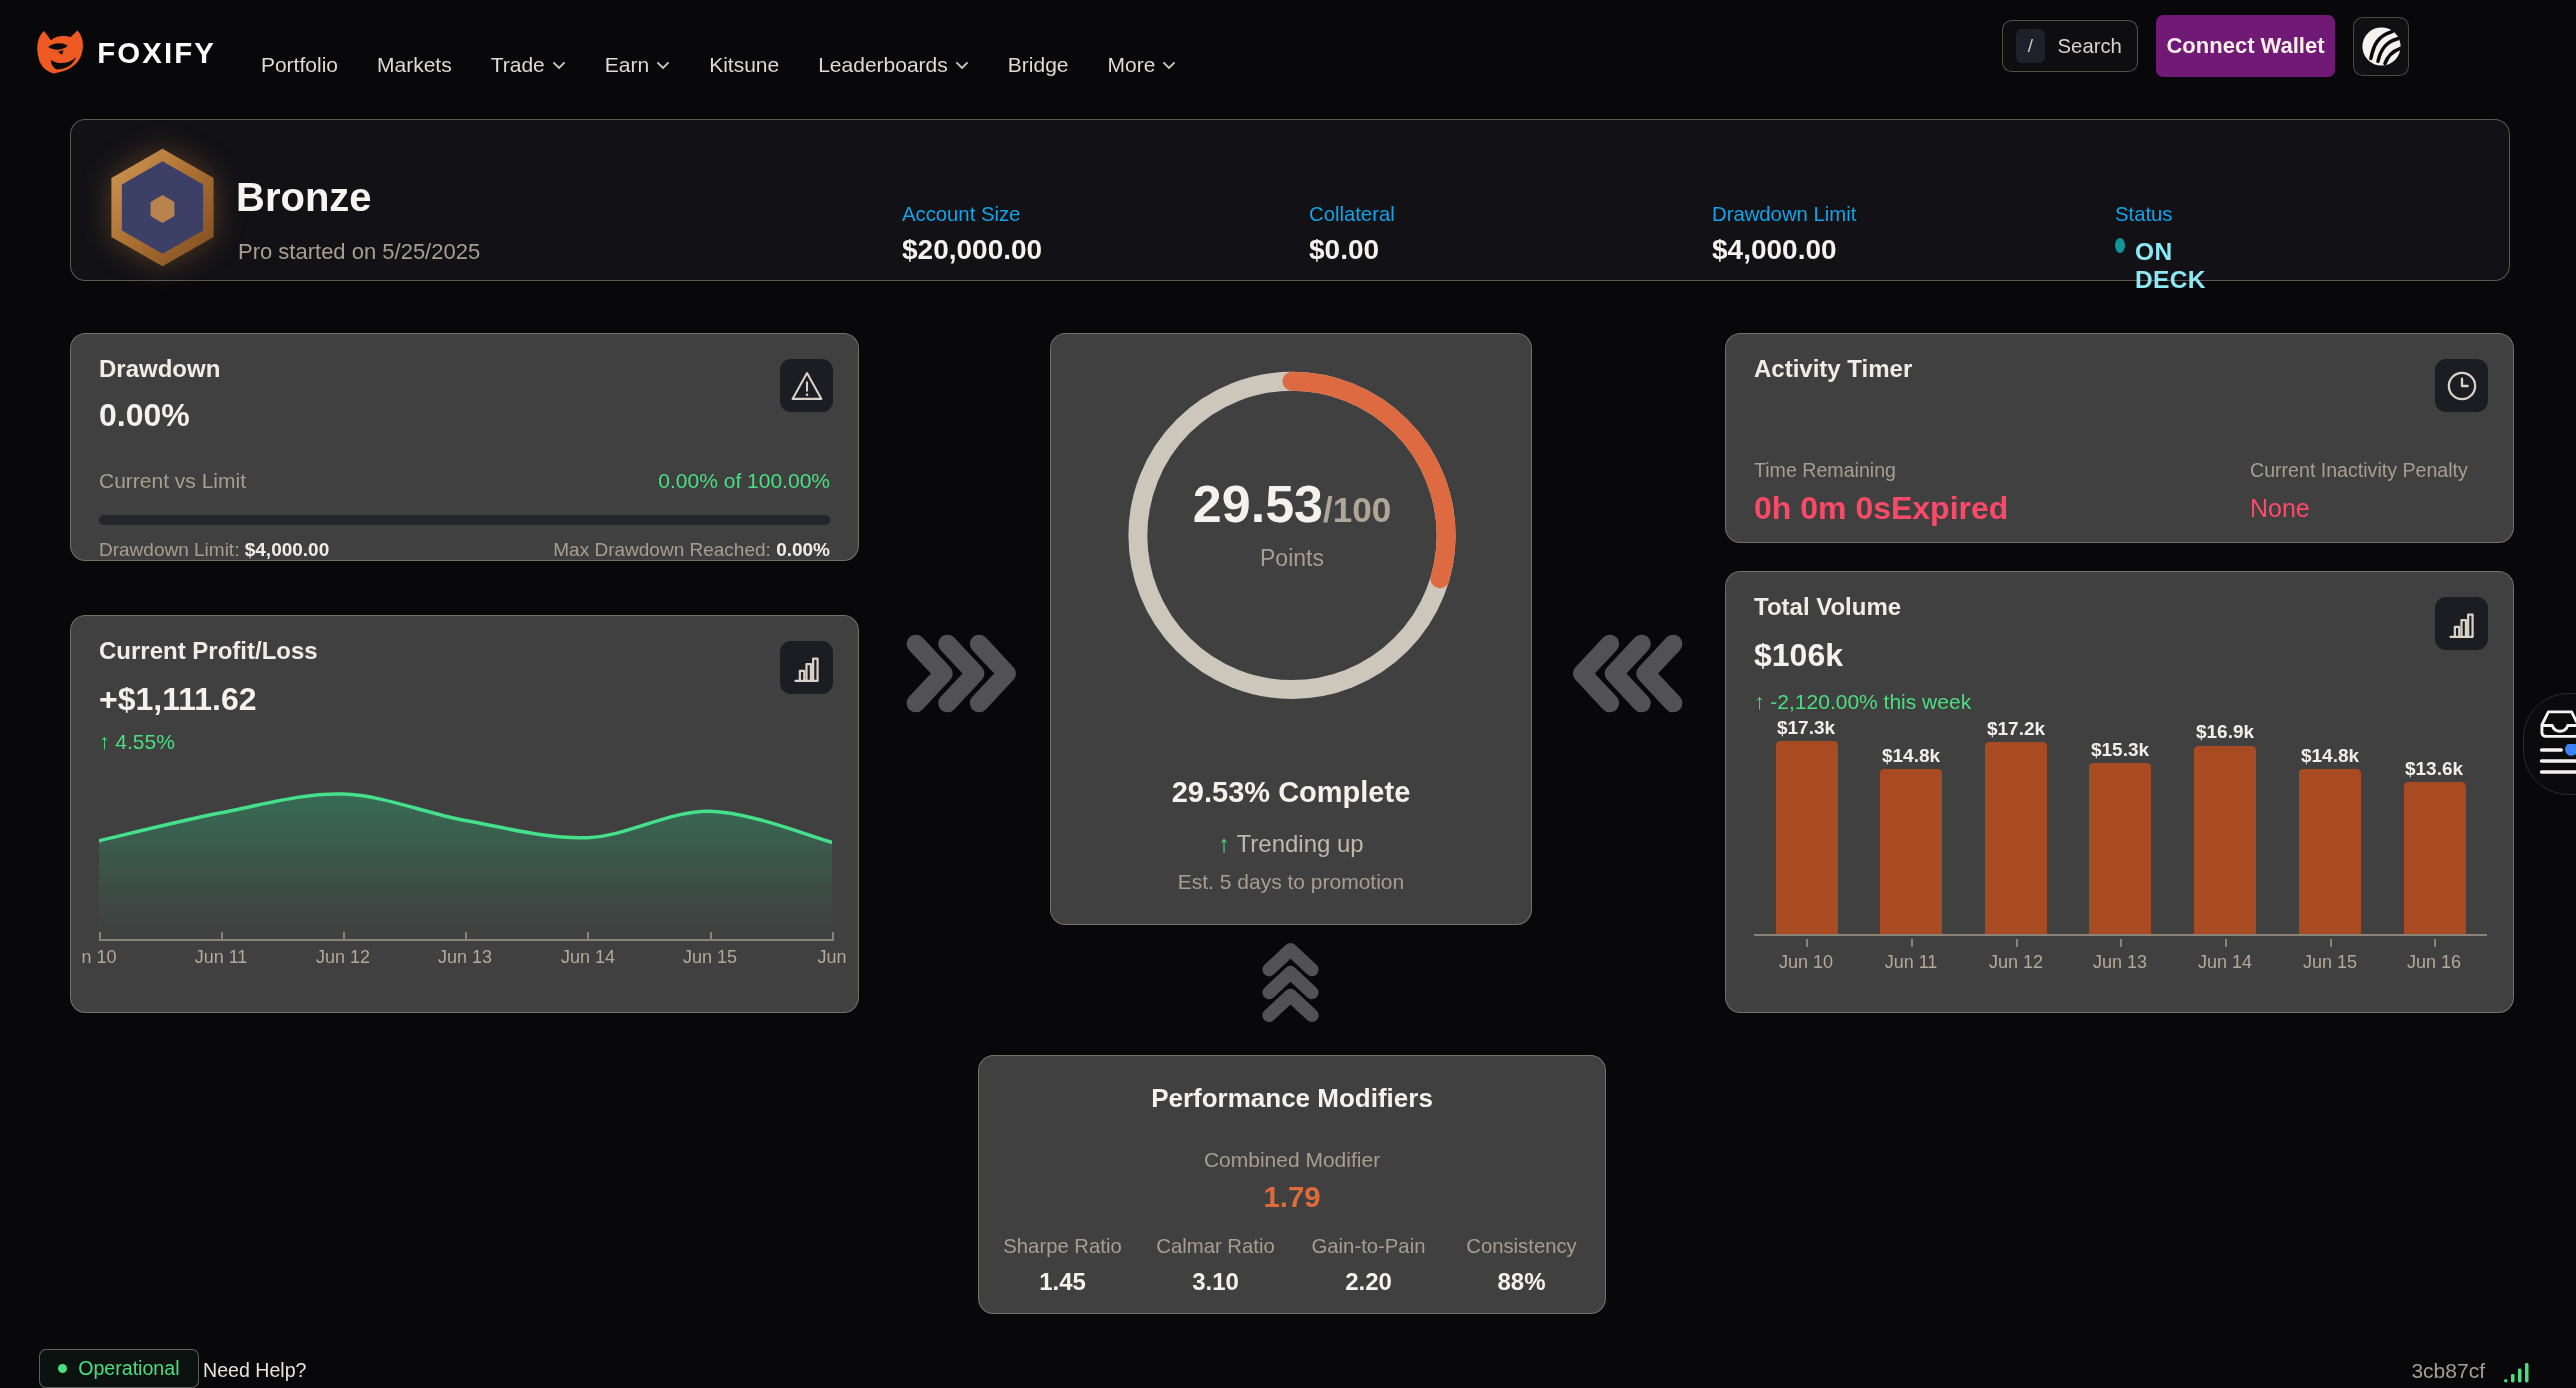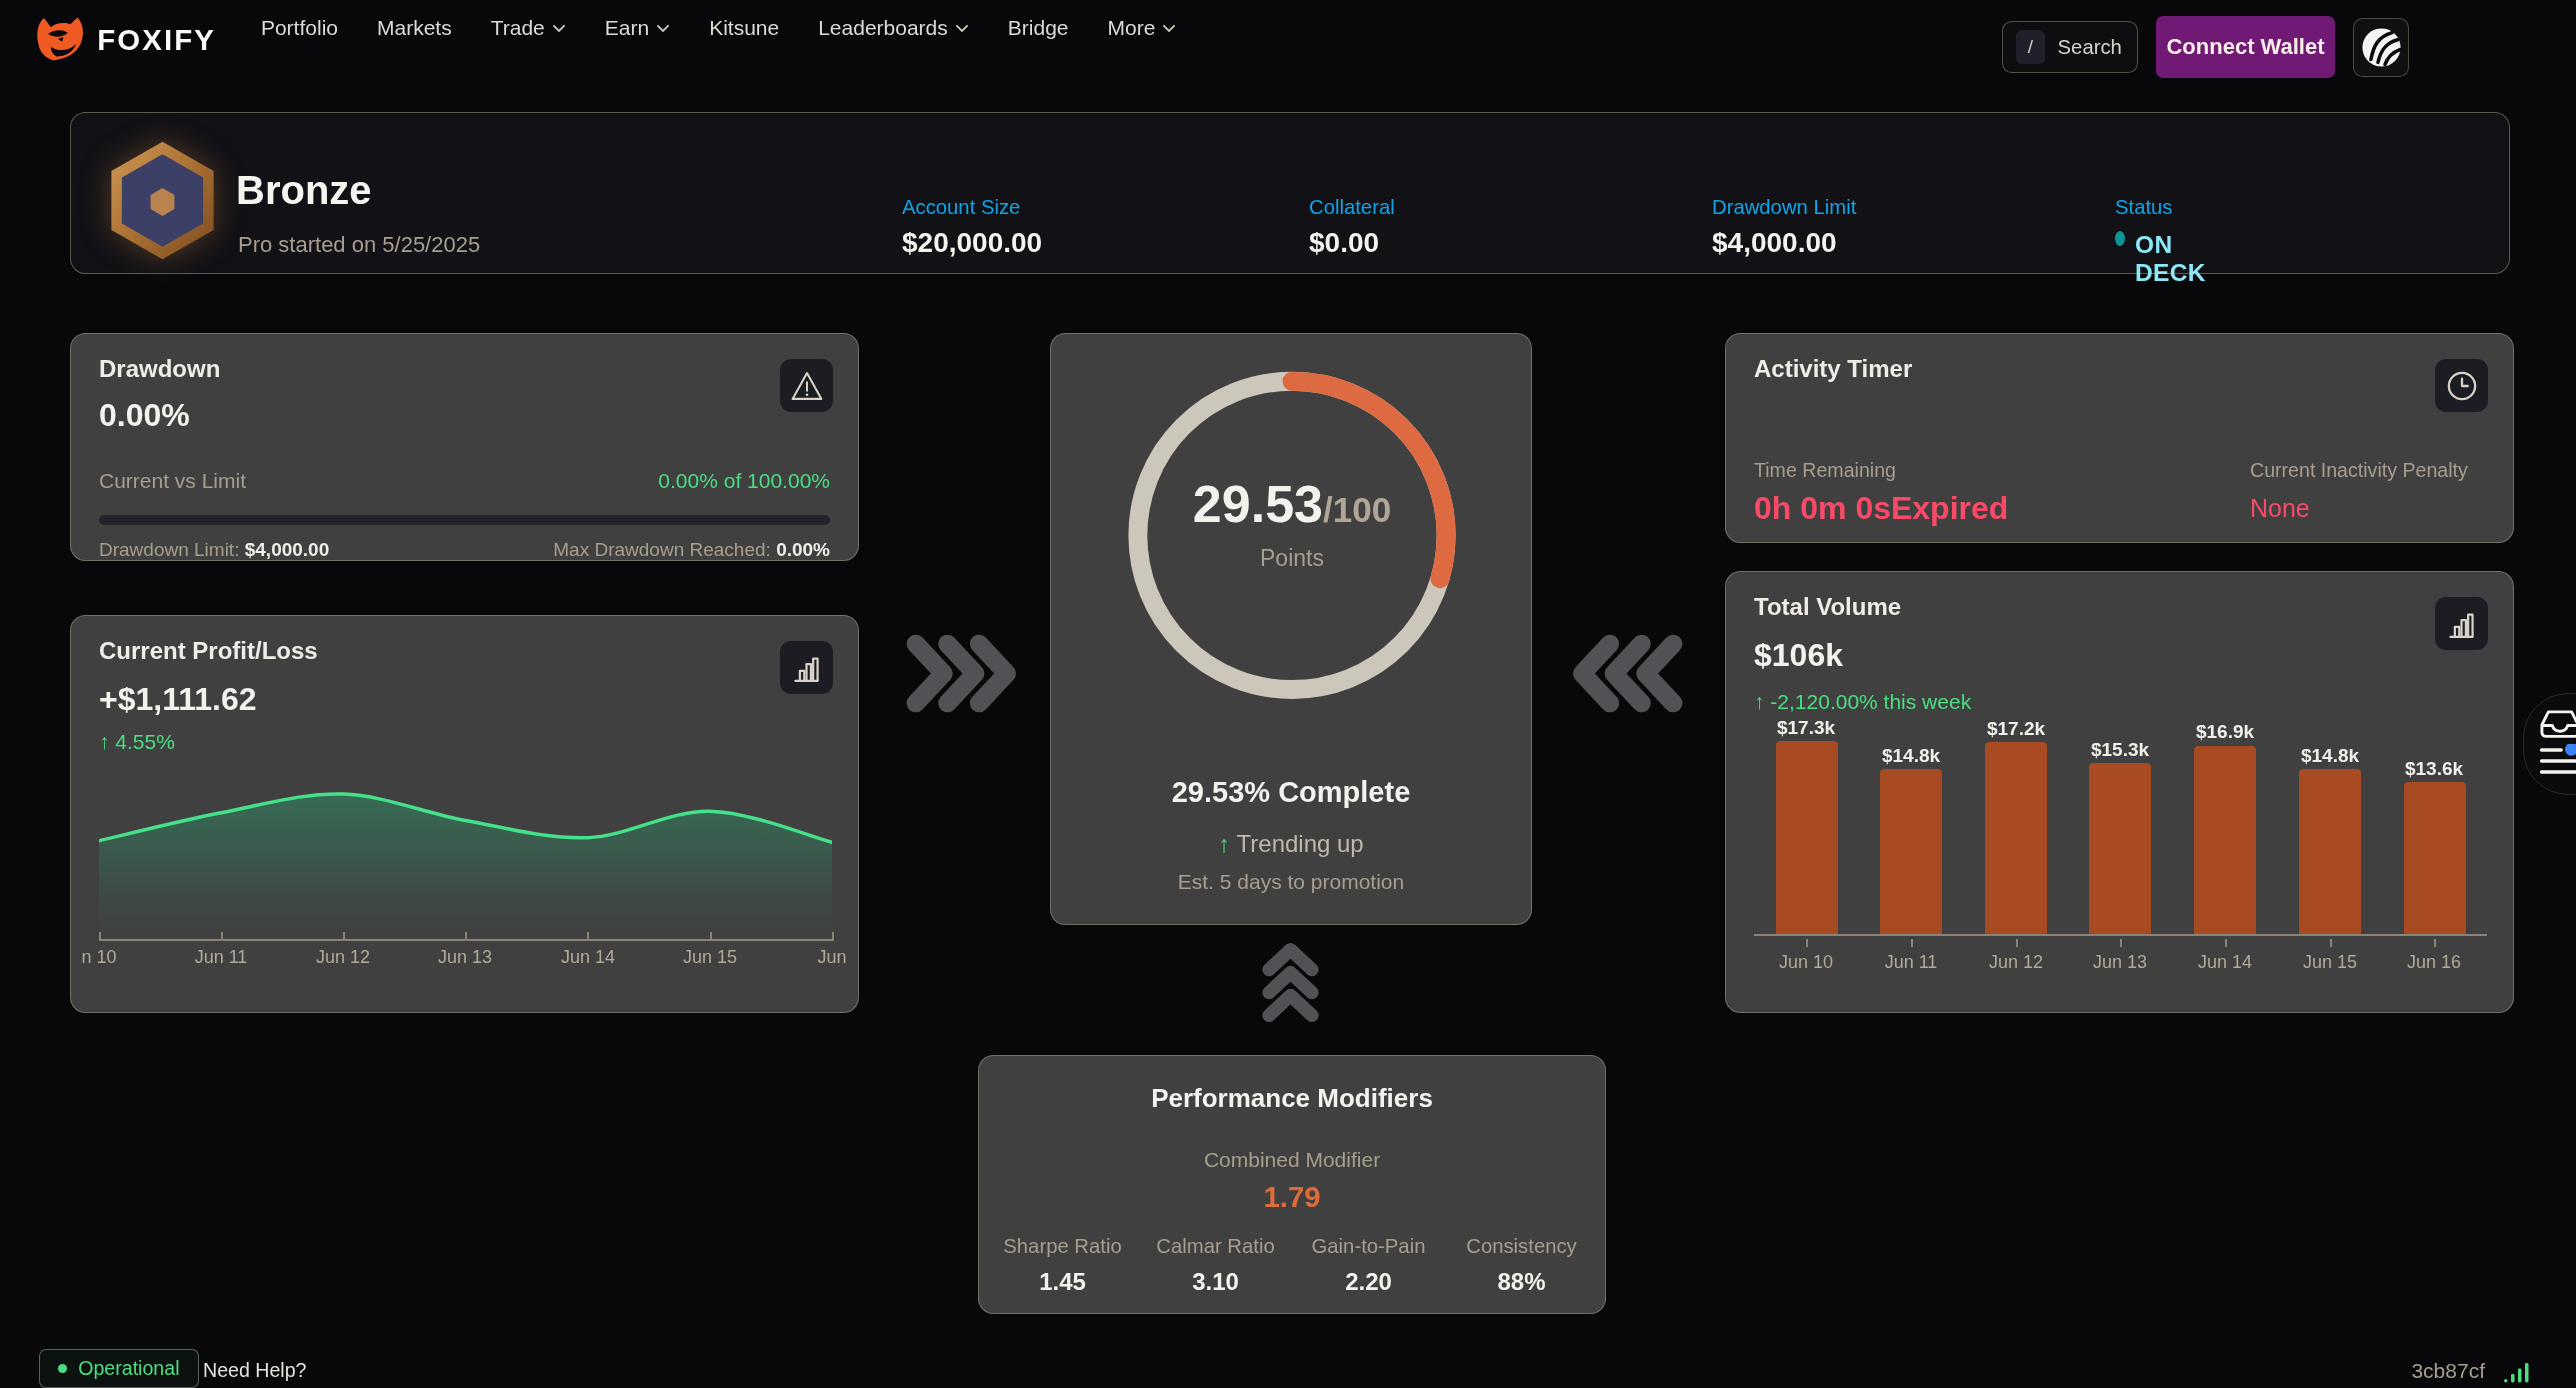--- a/index.html
+++ b/index.html
@@ -4,21 +4,21 @@
 <style>
   * { box-sizing: border-box; margin: 0; padding: 0; }
   html,body { width:2576px; height:1389px; overflow:hidden; }
   body {
     background:#08080a; color:#f4f2ec;
     font-family:"Liberation Sans", sans-serif;
     position:relative;
   }
   
   header { position:absolute; left:0; top:0; width:2443px; height:81px;
-    display:flex; align-items:flex-start; padding:16px 34px; }
+    display:flex; align-items:flex-end; padding:4px 34px; }
   .brand { display:flex; align-items:center; gap:11.2px; }
   .brand-name { font-size:29.4px; font-weight:800; letter-spacing:2.1px; color:#fbfaf8; }
   nav { display:flex; align-items:center; gap:39px; margin-left:45px; }
   .nav-link { display:flex; align-items:center; gap:7px; font-size:21px; color:#dedbd4; cursor:pointer; }
   .caret { width:14px; height:8.4px; }
   .nav-right { margin-left:auto; display:flex; align-items:center; gap:18px; }
   .search-pill { width:136px; height:52px; border:1.4px solid rgba(171,161,141,.45); border-radius:9.8px;
     background:#0e0e11; display:flex; align-items:center; gap:12.6px; padding:0 12.6px; cursor:text; }
   .search-key { width:29.4px; height:34px; background:#20202a; border-radius:6.3px; display:flex;
     align-items:center; justify-content:center; font-size:19px; color:#cfc9bf; }
@@ -30,21 +30,21 @@
   
   .card { position:absolute; background:#404040; border:1.4px solid rgba(170,159,139,.5); border-radius:15.4px; }
   .card-title { font-size:24px; font-weight:600; color:#f0ede7; }
   .icon-btn { position:absolute; right:25px; top:25px; width:53px; height:53px; background:#1c1c23;
     border-radius:11.2px; display:flex; align-items:center; justify-content:center; cursor:pointer; }
   .label { color:#a89e90; }
   .big-value { font-size:32px; font-weight:700; color:#f4f2ec; }
   .green { color:#4ade80; }
   .pink { color:#fa4a68; }
   
-  #banner { left:70px; top:112px; width:2440px; height:162px; background:#111116; }
+  #banner { left:70px; top:119px; width:2440px; height:162px; background:#111116; }
   #banner .badge { position:absolute; left:39px; top:27px; filter:drop-shadow(0 0 15.4px rgba(214,138,64,.35)); }
   #banner .tier { position:absolute; left:165px; top:55px; font-size:40px; font-weight:600; color:#f6f4ef; }
   #banner .sub { position:absolute; left:167px; top:119px; font-size:22px; }
   .stat { position:absolute; top:0; height:175px; }
   .stat .s-label { position:absolute; top:83px; font-size:20.3px; color:#0ea5e9; white-space:nowrap; }
   .stat .s-value { position:absolute; top:114px; font-size:28px; font-weight:700; white-space:nowrap; }
   #stat-status .status-row { position:absolute; top:118px; display:flex; align-items:flex-start; gap:9.8px; }
   .status-dot { width:15.4px; height:15.4px; border-radius:50%; background:#0e9595; }
   .status-text { font-size:24.5px; font-weight:700; color:#8ce8f5; letter-spacing:0.4px; }
   

